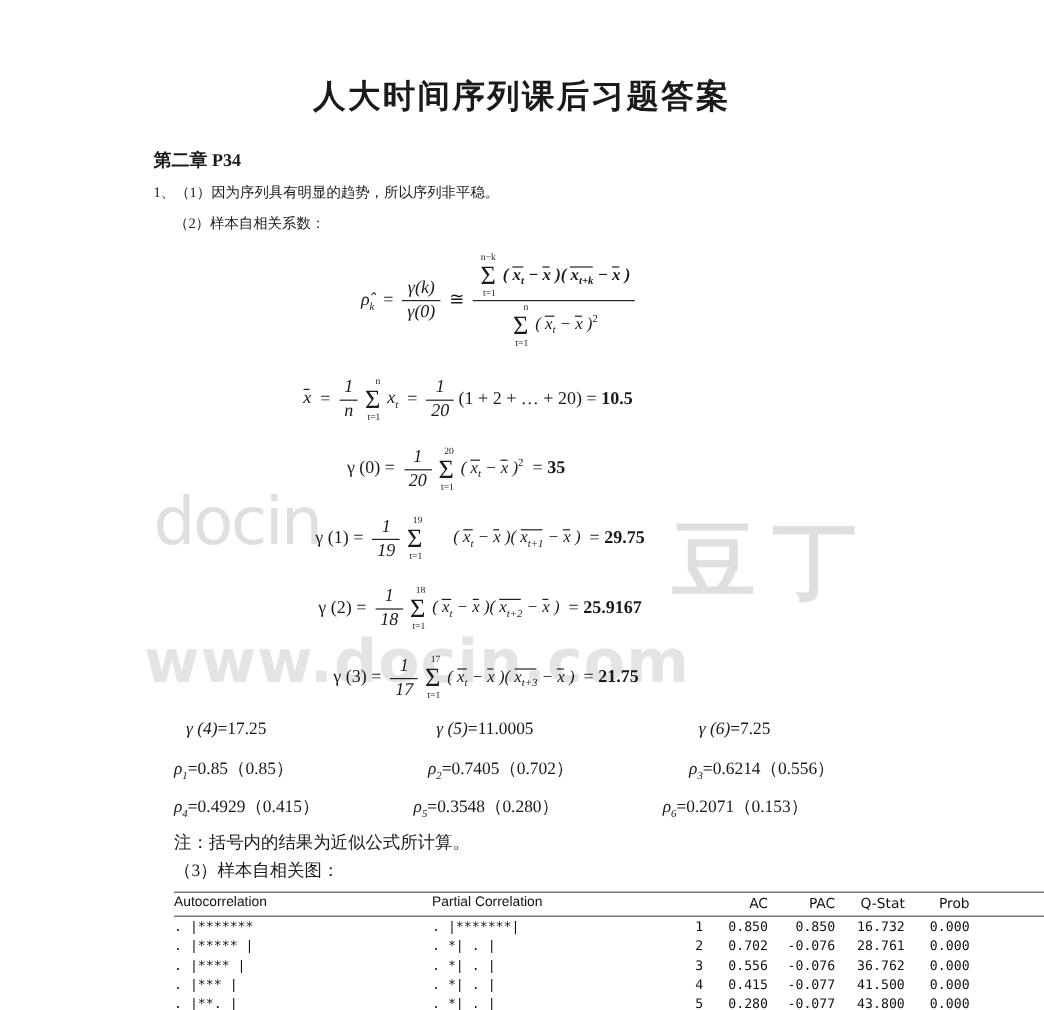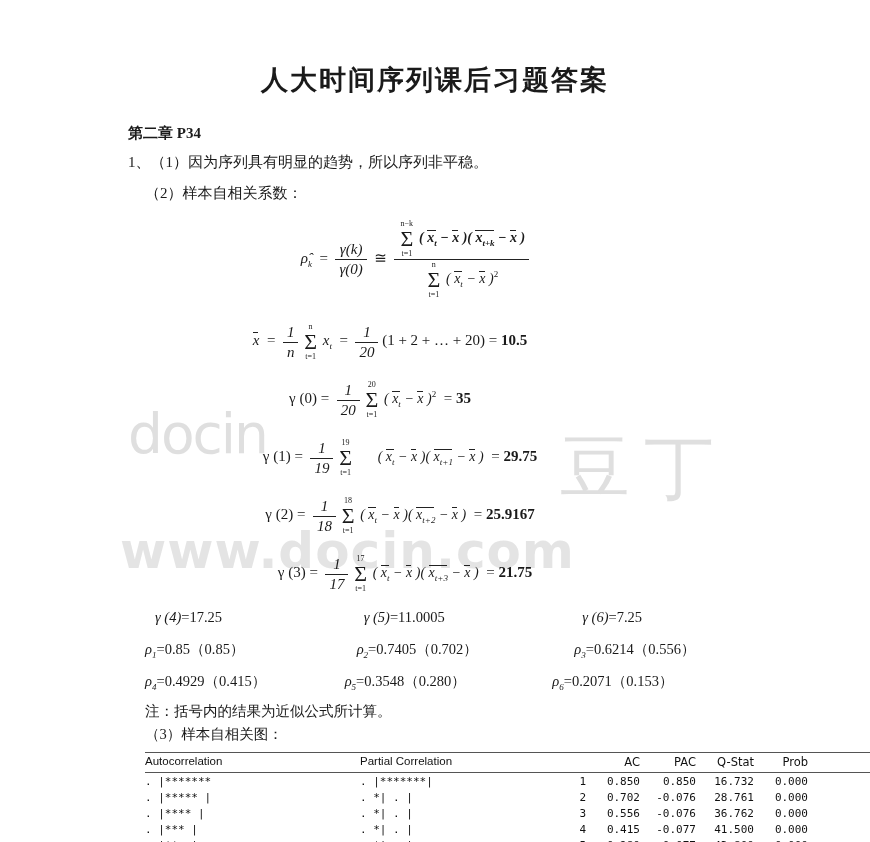--- a/index.html
+++ b/index.html
@@ -37,21 +37,21 @@
     font-weight: normal;
     color: rgba(150,150,150,0.30);
     letter-spacing: -2px;
   }
   .wm-cn {
     position: absolute;
     left: 560px;
     top: 360px;
     font-family: "DejaVu Sans", sans-serif;
     font-size: 70px;
-    font-weight: normal;
+    font-weight: bold;
     color: rgba(150,150,150,0.30);
     letter-spacing: 14px;
   }
   .wm-url {
     position: absolute;
     left: 120px;
     top: 460px;
     font-family: "DejaVu Sans", sans-serif;
     font-size: 50px;
     font-weight: bold;
@@ -76,21 +76,21 @@
     margin: 26px 0 0 128px;
     font-size: 15px;
     font-weight: bold;
   }
   .chapter-line .pnum {
     font-family: "Liberation Serif", serif;
     font-weight: bold;
   }
   .para {
     margin: 8px 0 0 128px;
-    font-size: 15px;
+    font-size: 12px;
     line-height: 1.5;
   }
   .para.indent {
     margin-left: 145px;
   }
   
   .math {
     font-family: "Liberation Serif", serif;
     font-style: italic;
     position: relative;
@@ -119,20 +119,21 @@
     vertical-align: middle;
     text-align: center;
     font-style: normal;
     line-height: 1;
     margin: 0 2px;
   }
   .sum .lim {
     display: block;
     font-size: 8px;
     font-style: normal;
+    text-align: right;
   }
   .sum .sig {
     display: block;
     font-size: 22px;
     font-style: normal;
   }
   .sub { font-size: 9px; vertical-align: sub; font-style: italic;}
   .sup { font-size: 9px; vertical-align: super; font-style: normal;}
   .xbar {
     position: relative;

